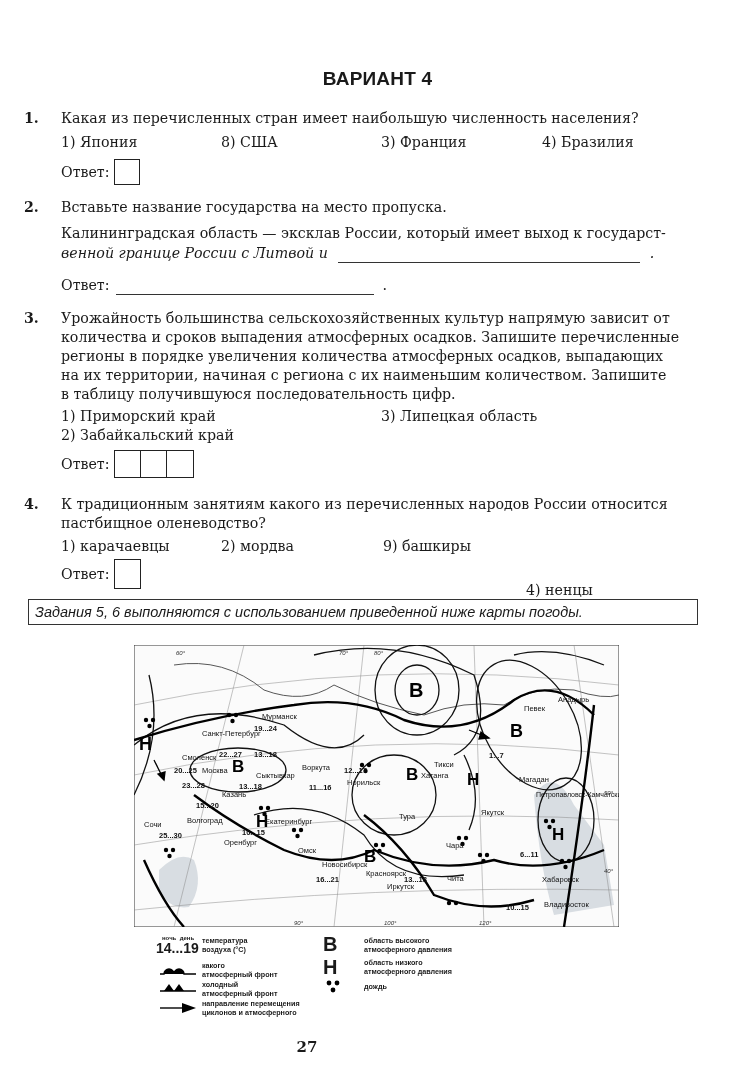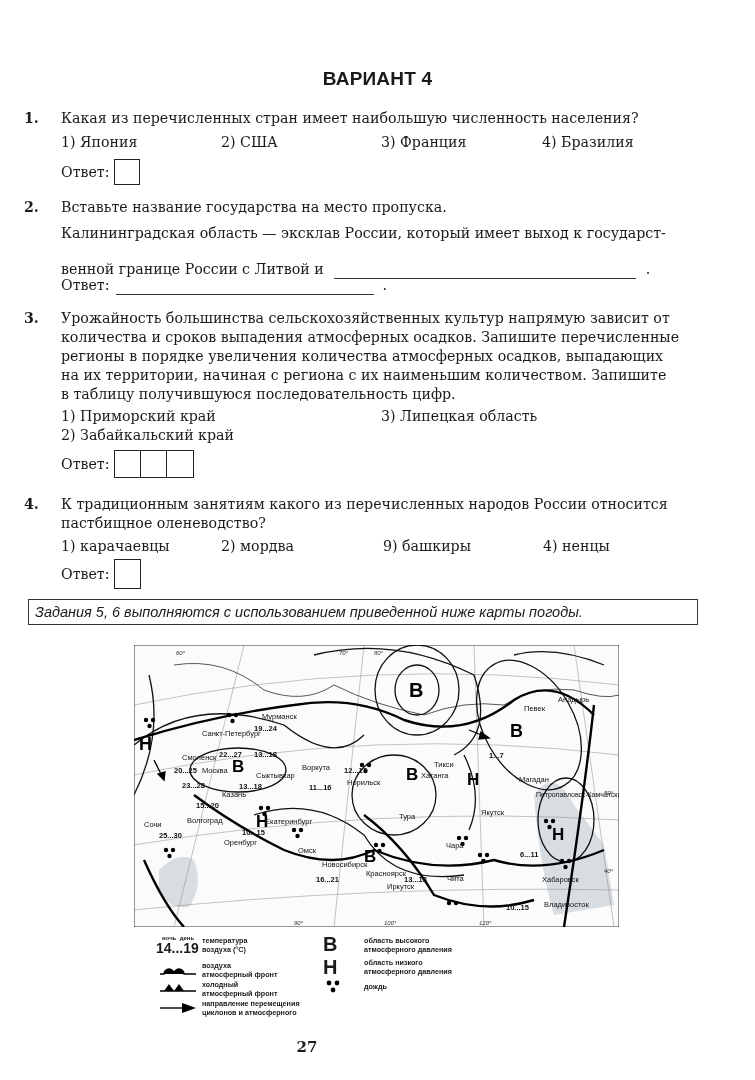--- a/index.html
+++ b/index.html
@@ -32,35 +32,35 @@
 </head>
 <body>
 
 <div class="title">ВАРИАНТ 4</div>
 
 <div class="q" style="top:108px;">
   <span class="qnum" style="top:0;">1.</span>
   <span class="qtext" style="top:0;">Какая из перечисленных стран имеет наибольшую численность населения?</span>
   <div class="opts" style="top:24px;">
     <span class="opt" style="left:0;">1) Япония</span>
-    <span class="opt" style="left:160px;">2) США</span>
+    <span class="opt" style="left:160px;">8) США</span>
     <span class="opt" style="left:320px;">3) Франция</span>
     <span class="opt" style="left:481px;">4) Бразилия</span>
   </div>
   <div class="answer" style="top:50px;">
     <span class="answer-label">Ответ:</span>
     <span class="box"></span>
   </div>
 </div>
 
 <div class="q" style="top:197px;">
   <span class="qnum" style="top:0;">2.</span>
   <span class="qtext" style="top:0;">Вставьте название государства на место пропуска.</span>
   <span class="qtext" style="top:26px;">Калининградская область — эксклав России, который имеет выход к государст-</span>
-  <div class="qtext" style="top:62px;">
+  <div class="qtext" style="top:46px;font-style:italic;">
     <span>венной границе России с Литвой и</span>
     <span class="blank-line" style="width:302px;height:16px;margin-left:6px;"></span>
     <span style="margin-left:5px;">.</span>
   </div>
   <div class="qtext" style="top:78px;">
     <span>Ответ:</span>
     <span class="blank-line" style="width:258px;height:16px;margin-left:2px;"></span>
     <span style="margin-left:4px;">.</span>
   </div>
 </div>
@@ -90,21 +90,21 @@
 </div>
 
 <div class="q" style="top:494px;">
   <span class="qnum" style="top:0;">4.</span>
   <span class="qtext" style="top:0;">К традиционным занятиям какого из перечисленных народов России относится</span>
   <span class="qtext" style="top:19px;">пастбищное оленеводство?</span>
   <div class="opts" style="top:42px;">
     <span class="opt" style="left:0;">1) карачаевцы</span>
     <span class="opt" style="left:160px;">2) мордва</span>
     <span class="opt" style="left:322px;">9) башкиры</span>
-    <span class="opt" style="left:482px;">4) ненцы</span>
+    <span class="opt" style="left:465px;margin-top:44px;">4) ненцы</span>
   </div>
   <div class="answer" style="top:66px;">
     <span class="answer-label">Ответ:</span>
     <span class="box" style="width:27px;height:30px;"></span>
   </div>
 </div>
 
 <div class="notice">Задания 5, 6 выполняются с использованием приведенной ниже карты погоды.</div>
 
 <svg class="map" viewBox="0 0 485 282" xmlns="http://www.w3.org/2000/svg">
@@ -270,21 +270,21 @@
 
 <div class="legend">
   <span class="item" style="left:22px;top:2px;font-size:6px;white-space:pre;">ночь  день</span>
   <span class="item" style="left:16px;top:9px;font-size:14px;line-height:14px;">14...19</span>
   <span class="item" style="left:62px;top:5px;">температура</span>
   <span class="item" style="left:62px;top:14px;">воздуха (°С)</span>
 
   <svg class="sym" style="left:20px;top:33px;" width="36" height="10" viewBox="0 0 36 10">
     <path d="M0 9 L4 9 A5 5 0 0 1 14 9 A5 5 0 0 1 24 9 L36 9" fill="#000" stroke="#000" stroke-width="1.4"></path>
   </svg>
-  <span class="item" style="left:62px;top:30px;">воздуха</span>
+  <span class="item" style="left:62px;top:30px;">какого</span>
   <span class="item" style="left:62px;top:39px;">атмосферный фронт</span>
 
   <svg class="sym" style="left:20px;top:50px;" width="36" height="10" viewBox="0 0 36 10">
     <path d="M0 9 L36 9" stroke="#000" stroke-width="1.4"></path>
     <polygon points="4,9 9,2 14,9" fill="#000"></polygon>
       <polygon points="14,9 19,2 24,9" fill="#000"></polygon>
   </svg>
   <span class="item" style="left:62px;top:49px;text-align:center;">холодный</span>
   <span class="item" style="left:62px;top:58px;">атмосферный фронт</span>
 

